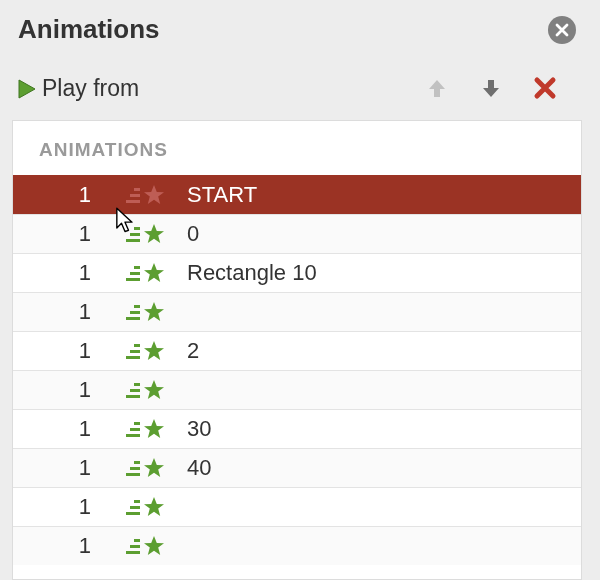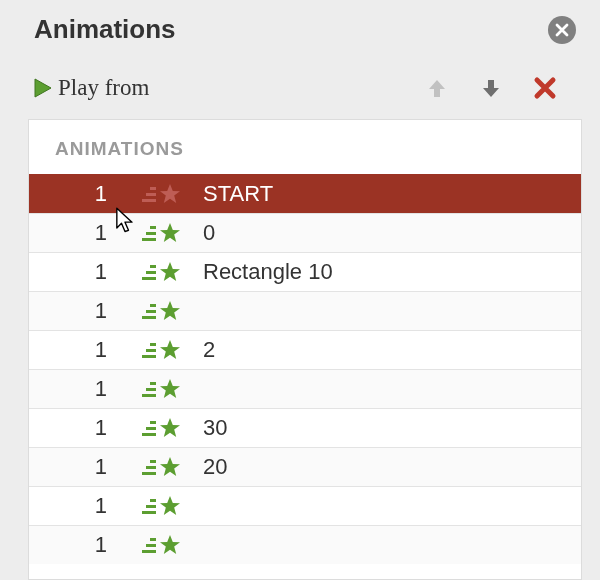--- a/index.html
+++ b/index.html
@@ -6,21 +6,21 @@
   body {
     margin: 0;
     width: 600px;
     height: 580px;
     background: #ededed;
     font-family: -apple-system, "Helvetica Neue", Arial, sans-serif;
     overflow: hidden;
     color: #333;
   }
   .panel {
-    padding: 0 18px 0 28px;
+    padding: 0 18px 0 12px;
     height: 100%;
     display: flex;
     flex-direction: column;
   }
   .header {
     display: flex;
     align-items: center;
     justify-content: space-between;
     padding: 14px 6px 30px 6px;
   }
@@ -36,23 +36,22 @@
     background: #808080;
     display: flex;
     align-items: center;
     justify-content: center;
     cursor: pointer;
   }
   .close-btn svg { width: 14px; height: 14px; }
 
   .toolbar {
     display: flex;
-    align-items: flex-end;
+    align-items: flex-start;
     padding: 0 10px 18px 2px;
-    font-family: Liberation Serif, serif;
   }
   .play-btn {
     display: flex;
     align-items: center;
     gap: 4px;
     cursor: pointer;
   }
   .play-btn svg { width: 24px; height: 24px; }
   .play-label {
     font-size: 23px;
@@ -322,21 +321,21 @@
                 <span></span>
                 <span></span>
               </div>
               <div class="anim-star">
                 <svg viewBox="0 0 24 24">
                   <path d="M12 2 L14.8 9 L22 9.2 L16.2 13.6 L18.2 21 L12 16.8 L5.8 21 L7.8 13.6 L2 9.2 L9.2 9 Z" fill="currentColor"></path>
                 </svg>
               </div>
             </div>
           </div>
-          <div class="col-label">20</div>
+          <div class="col-label">40</div>
         </div>
         <div class="row">
           <div class="col-order">1</div>
           <div class="col-icon">
             <div class="anim-icon">
               <div class="anim-lines">
                 <span></span>
                 <span></span>
                 <span></span>
               </div>

